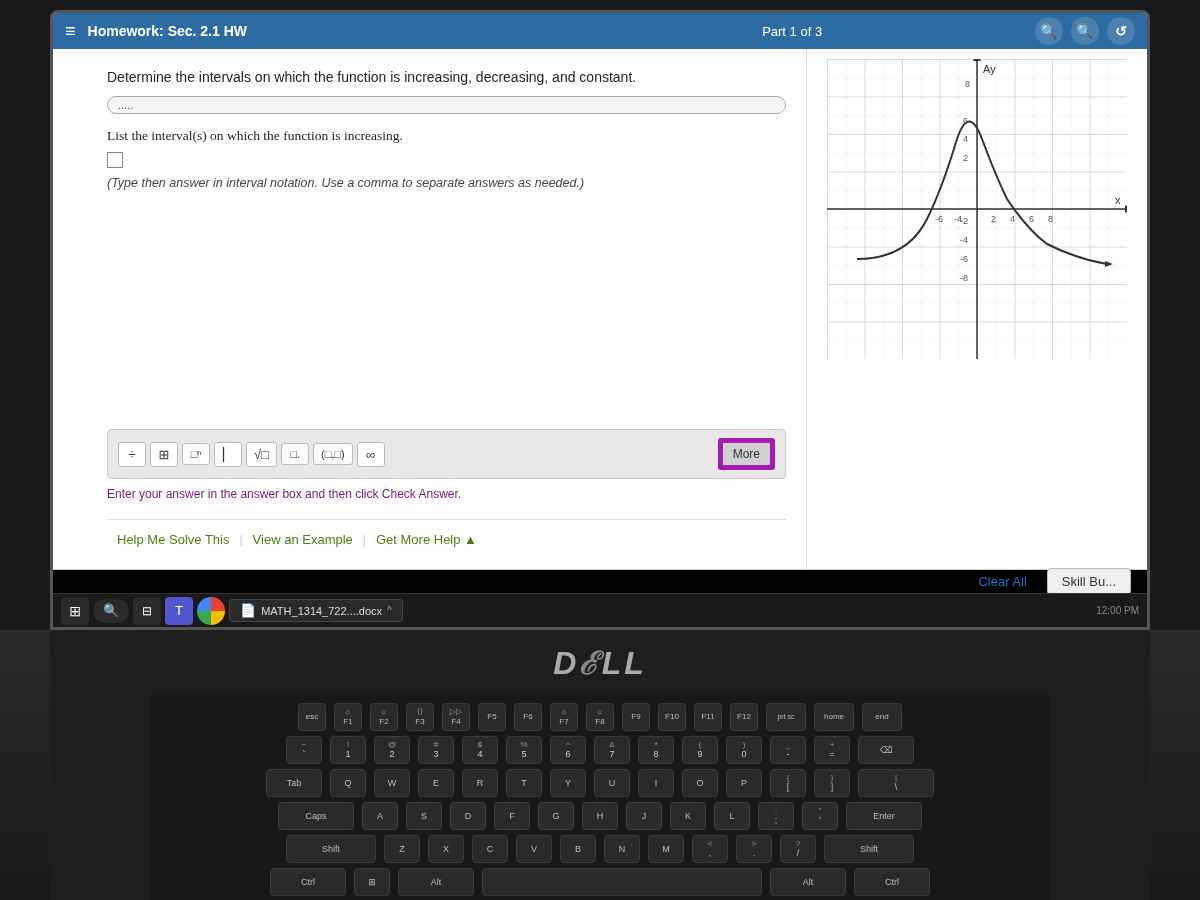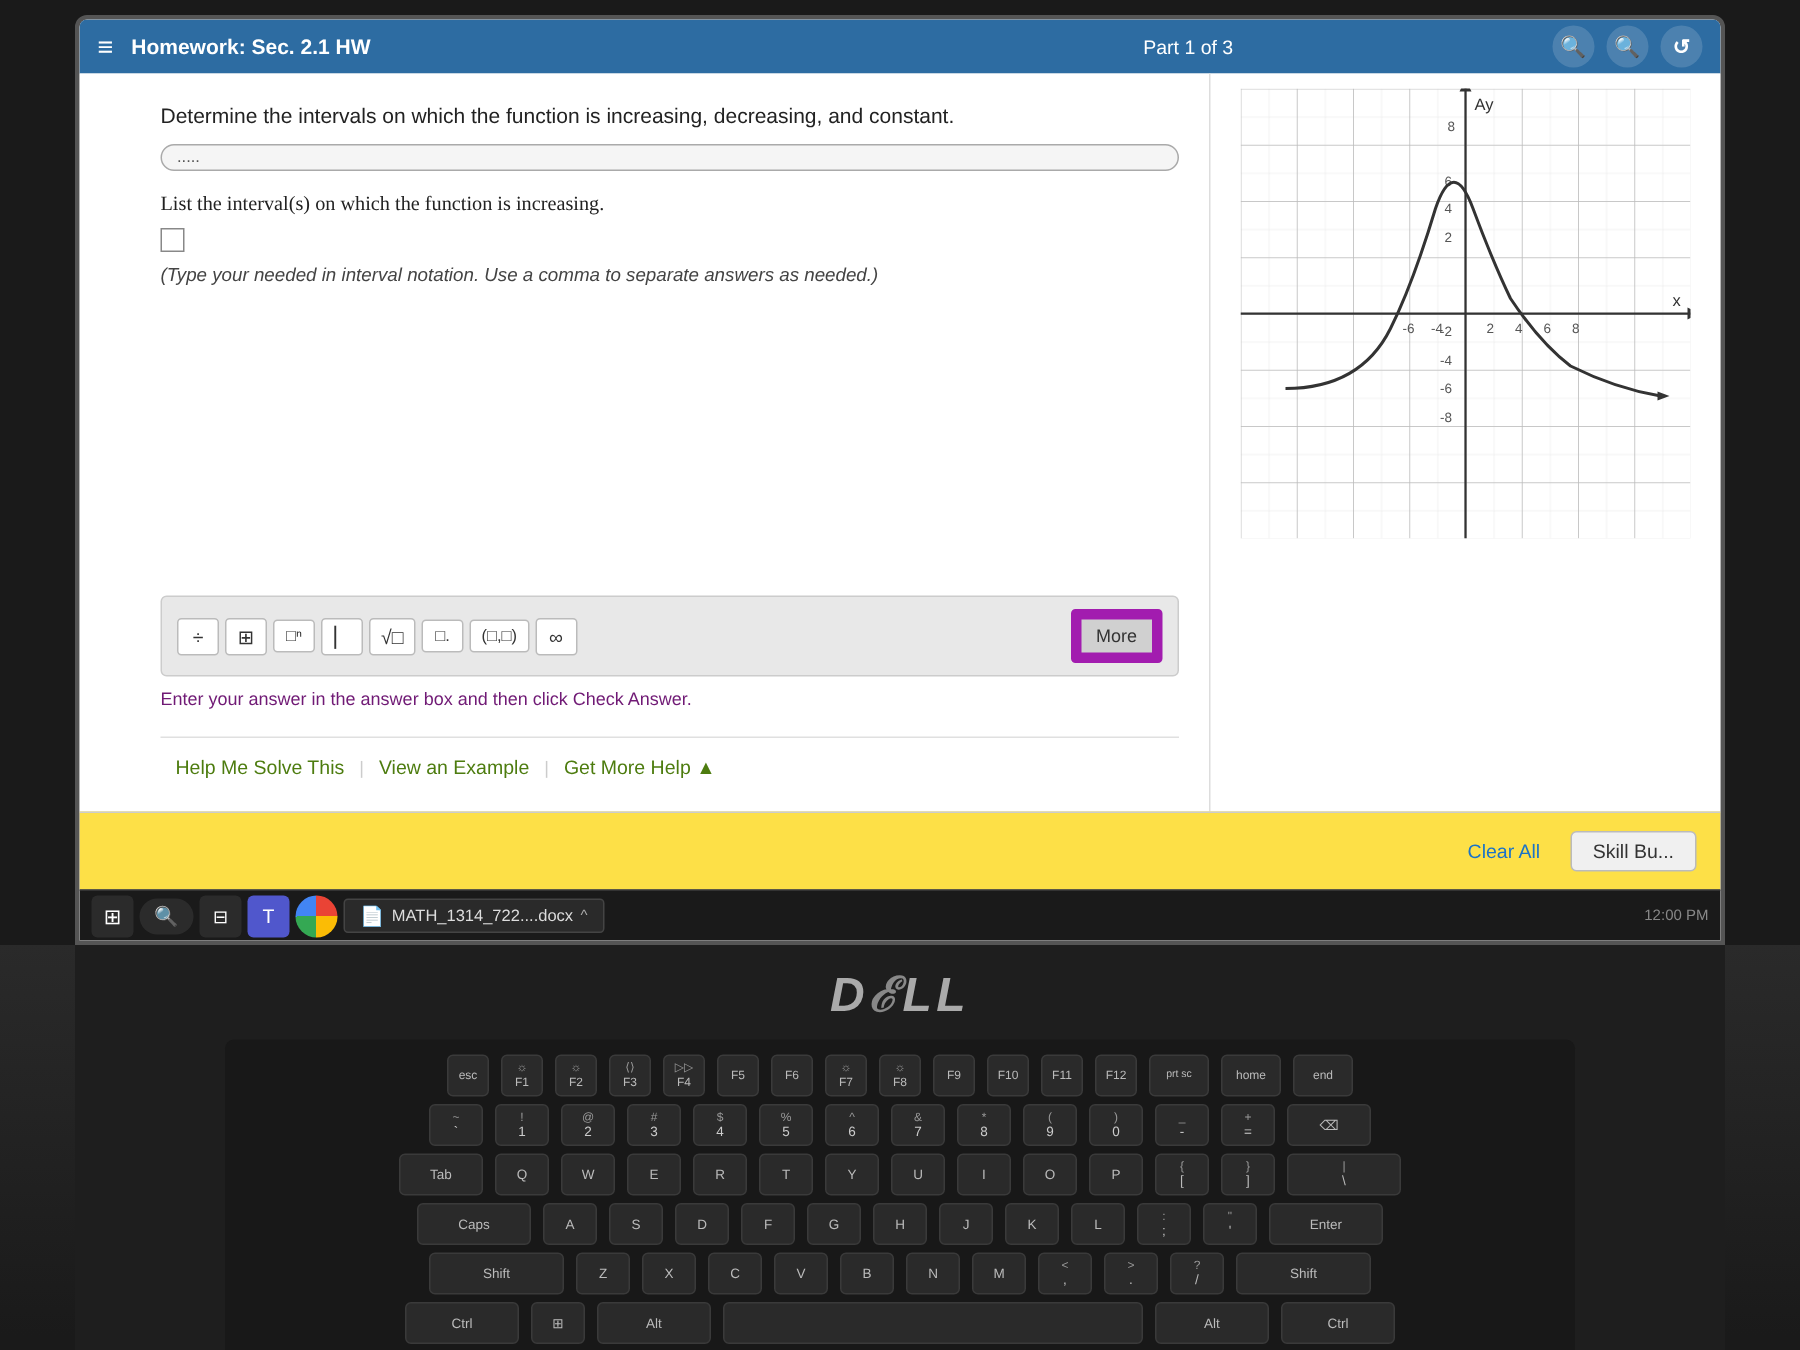--- a/index.html
+++ b/index.html
@@ -131,21 +131,21 @@
       border-radius: 3px;
       padding: 4px 7px;
       font-size: 13px;
       cursor: pointer;
       min-width: 28px;
       text-align: center;
       color: #333;
     }
     .math-btn-more {
       background: #d0d0d0;
-      border: 7px solid #a21caf;
+      border: 5px solid #a21caf;
       border-radius: 3px;
       padding: 4px 10px;
       font-size: 12px;
       cursor: pointer;
       color: #333;
       margin-left: auto;
     }
 
     
     .answer-instruction {
@@ -180,22 +180,22 @@
       width: 340px;
       padding: 10px;
       display: flex;
       flex-direction: column;
       align-items: center;
       justify-content: flex-start;
     }
 
     
     .action-bar {
-      background: #fde047;
-      height: 52px;
+      background: #000000;
+      height: 24px;
       display: flex;
       align-items: center;
       justify-content: flex-end;
       padding: 0 16px;
       gap: 12px;
       border-top: 1px solid #ccc;
     }
     .clear-all-btn {
       font-size: 13px;
       color: #1a73c8;
@@ -358,21 +358,21 @@
   <div class="main-content">
 
     <div class="left-panel">
       <p class="question-text">Determine the intervals on which the function is increasing, decreasing, and constant.</p>
       <span class="expand-btn">.....</span>
 
       <p class="sub-question">List the interval(s) on which the function is increasing.</p>
 
       <div class="answer-checkbox"></div>
 
-      <p class="notation-hint">(Type your needed in interval notation. Use a comma to separate answers as needed.)</p>
+      <p class="notation-hint">(Type then answer in interval notation. Use a comma to separate answers as needed.)</p>
 
       <div style="flex:1;"></div>
 
       <div class="math-toolbar">
         <button class="math-btn">÷</button>
         <button class="math-btn">⊞</button>
         <button class="math-btn" style="font-size:11px;">□ⁿ</button>
         <button class="math-btn">▏</button>
         <button class="math-btn">√□</button>
         <button class="math-btn" style="font-size:11px;">□.</button>

